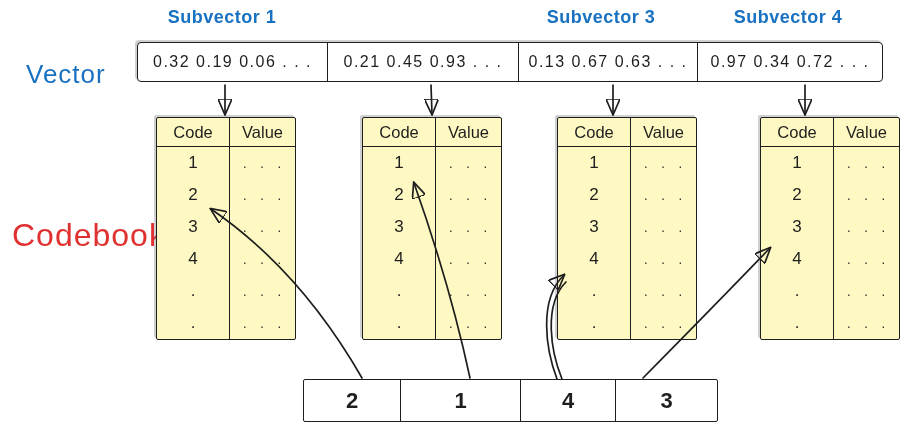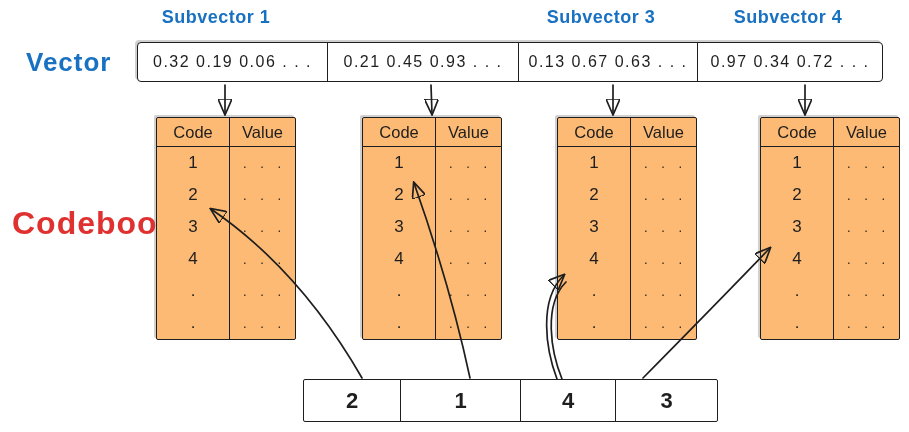--- a/index.html
+++ b/index.html
@@ -10,42 +10,42 @@
     position:relative;width:909px;height:432px;background:#ffffff;
     font-family:"Liberation Sans","DejaVu Sans",sans-serif;color:var(--ink);
     overflow:hidden;
   }
   
   .sv-label{
     position:absolute;top:7px;transform:translateX(-50%);
     font-size:18px;font-weight:bold;color:var(--blue);letter-spacing:.5px;white-space:nowrap;
   }
   
-  .side-label{position:absolute;font-weight:bold;white-space:nowrap;}
+  .side-label{position:absolute;font-weight:normal;white-space:nowrap;margin-top:12px;}
   .vector-label{left:26px;top:47px;font-size:26px;color:var(--blue);letter-spacing:1px;}
   .codebook-label{left:12px;top:205px;font-size:32px;color:var(--red);letter-spacing:1px;}
   .quantized-label{left:167px;top:388px;font-size:25px;color:var(--green);letter-spacing:1px;}
   
   .vector-box{
     position:absolute;left:137px;top:42px;width:746px;height:40px;background:#fff;
     border:1.7px solid var(--ink);border-radius:4px;display:flex;box-sizing:border-box;
     box-shadow:-2px -2px 0 rgba(120,120,120,.35);
   }
   .v-cell{
     display:flex;align-items:center;justify-content:center;
     font-size:16px;letter-spacing:1.5px;white-space:nowrap;
     border-right:1.7px solid var(--ink);box-sizing:border-box;
   }
   .v-cell:nth-child(1){width:190px;}
   .v-cell:nth-child(2){width:191px;text-align:center;}
   .v-cell:nth-child(3){width:179px;}
   .v-cell:nth-child(4){flex:1;border-right:none;}
   
   .cb-table{
-    position:absolute;top:117px;width:140px;height:223px;background:#fdba74;
+    position:absolute;top:117px;width:140px;height:223px;background:#fef9c3;
     border:1.7px solid var(--ink);border-radius:2px;display:flex;flex-direction:column;
     box-sizing:border-box;box-shadow:-2px -2px 0 rgba(120,120,120,.35);
   }
   .cb-header{display:flex;height:29px;min-height:29px;border-bottom:1.7px solid var(--ink);box-sizing:border-box;}
   .cb-header span{display:flex;align-items:center;justify-content:center;font-size:16.5px;font-weight:500;}
   .cb-col-code{width:53%;border-right:1.7px solid var(--ink);box-sizing:border-box;}
   .cb-col-value{flex:1;}
   .cb-body{flex:1;display:flex;flex-direction:column;}
   .cb-row{flex:1;display:flex;}
   .cb-row .cb-code{
@@ -71,21 +71,21 @@
   .q-cell:nth-child(4){flex:1;border-right:none;}
   
   .overlay{position:absolute;left:0;top:0;width:909px;height:432px;pointer-events:none;}
   .overlay path{stroke:var(--ink);stroke-width:1.7;fill:none;stroke-linecap:round;}
 </style>
 </head>
 <body>
 
 <div class="stage">
 
-  <span class="sv-label" style="left:216px">Subvector 1</span>
+  <span class="sv-label" style="left:222px">Subvector 1</span>
   <span class="sv-label" style="left:601px">Subvector 3</span>
   <span class="sv-label" style="left:788px">Subvector 4</span>
 
   <div class="side-label vector-label">Vector</div>
   <div class="side-label codebook-label">Codebook</div>
 
   <div class="vector-box">
     <div class="v-cell">0.32  0.19  0.06 . . .</div>
     <div class="v-cell">0.21  0.45  0.93 . . .</div>
     <div class="v-cell">0.13  0.67  0.63 . . .</div>

